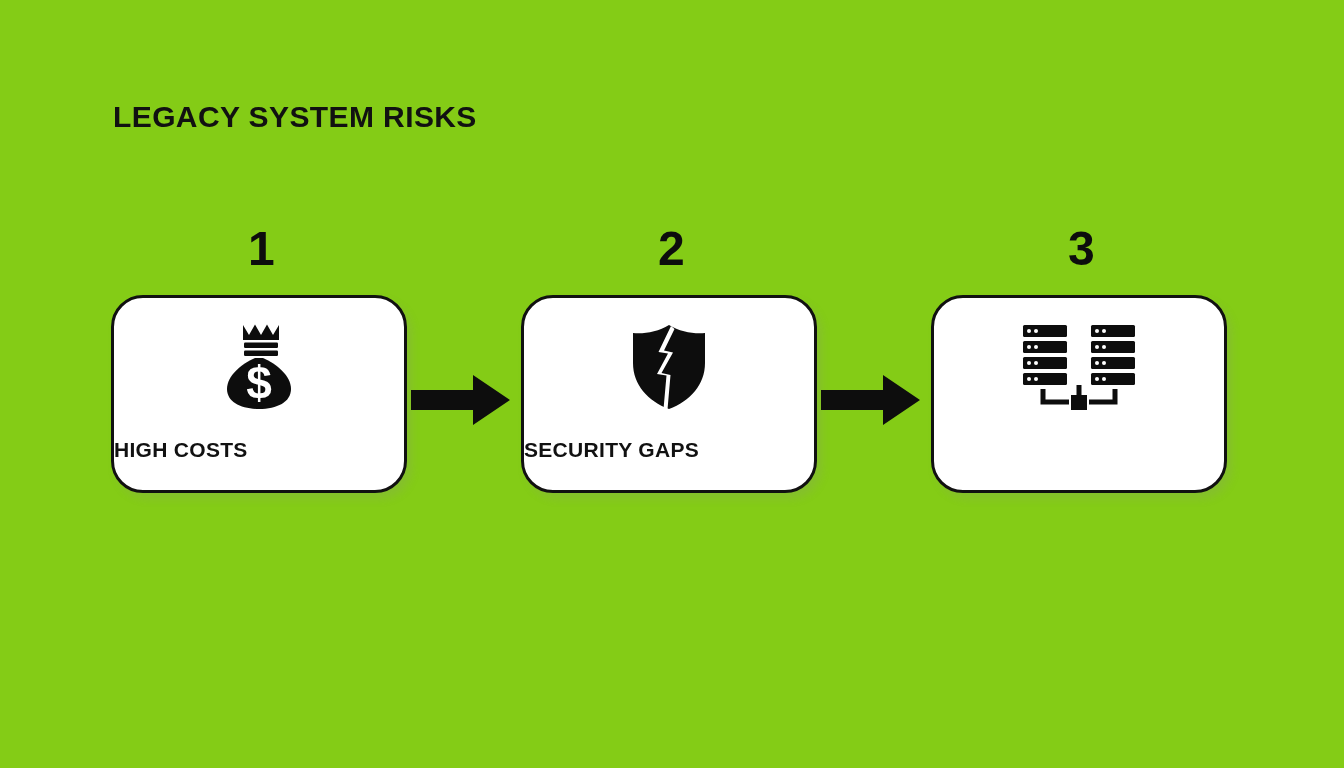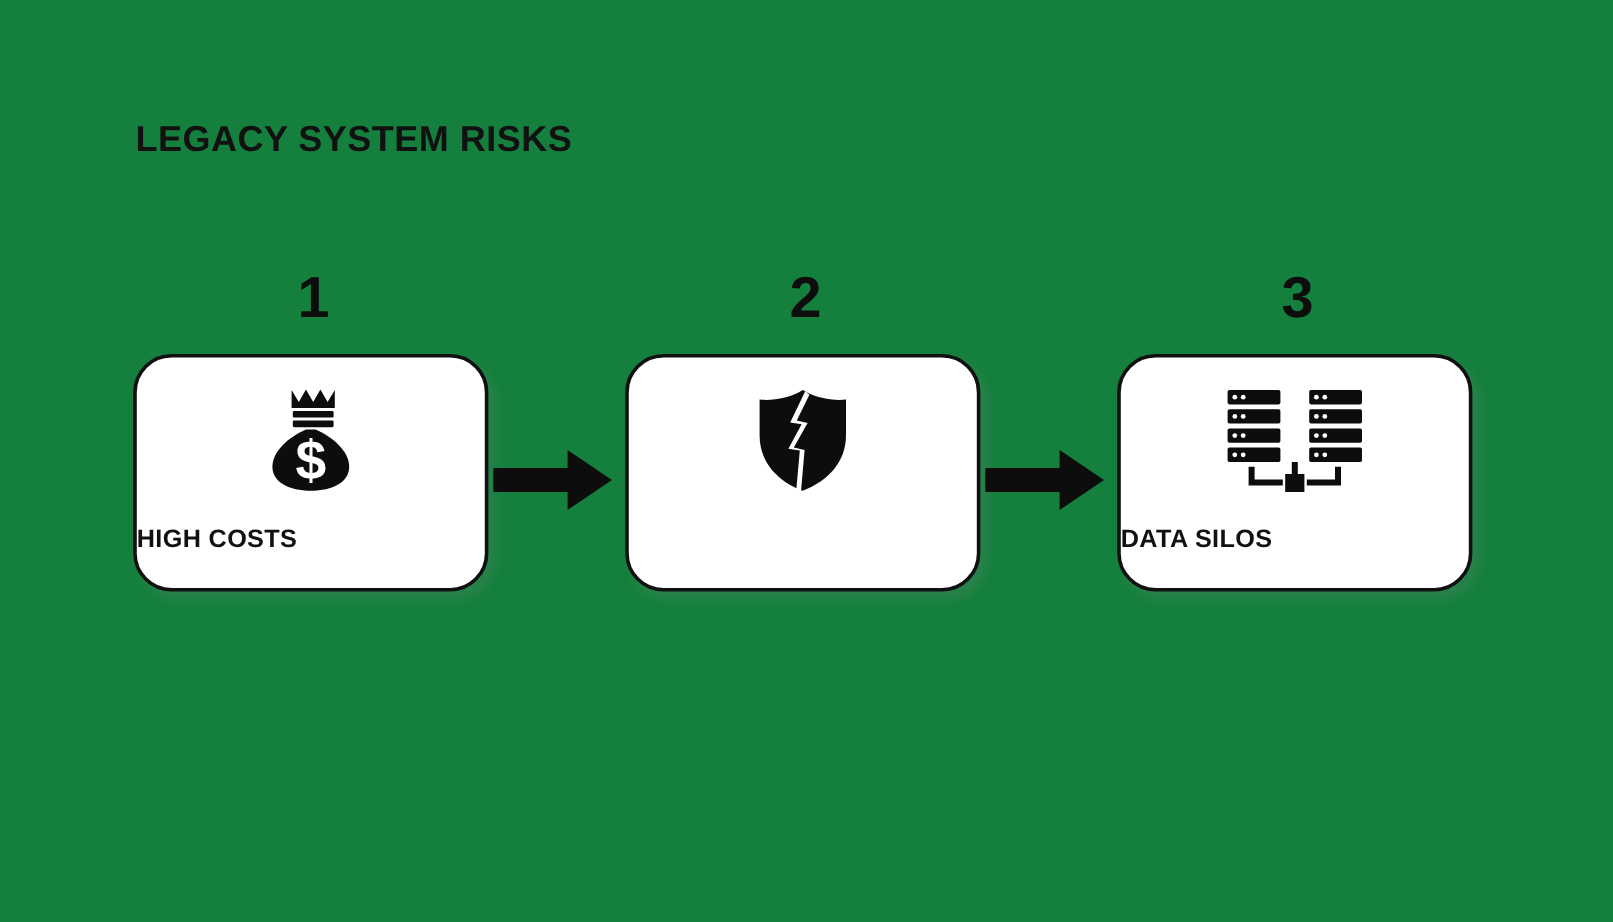--- a/index.html
+++ b/index.html
@@ -16,21 +16,21 @@
     position: relative;
     color: #111111;
   }
 
   .canvas {
     position: absolute;
     left: 0;
     top: 0;
     width: 1344px;
     height: 768px;
-    background: #15803d;
+    background: #84cc16;
   }
 
   
   .title {
     position: absolute;
     left: 113px;
     top: 100px;
     font-size: 30px;
     font-weight: 700;
     letter-spacing: 0.4px;
@@ -156,20 +156,21 @@
         <div class="card-icon">
           <svg width="78" height="88" viewBox="0 0 78 88" xmlns="http://www.w3.org/2000/svg">
 
             <path d="M39 2 C28 9 14 11 3 10 L3 40 C3 62 18 78 39 86
                      C60 78 75 62 75 40 L75 10 C64 11 50 9 39 2 Z" fill="#0d0d0d"></path>
 
             <path d="M41 3 L28.5 29 L38 30.5 L27 51 L36.5 52.5 L33.5 86
                      L37.5 86.5 L40.5 52 L31.5 50 L43 29.5 L34 27.5 L44.5 6 Z" fill="#ffffff"></path>
           </svg>
         </div>
+        <div class="card-label">SECURITY GAPS</div>
       </div>
     </div>
 
     <div class="arrow arrow-2">
       <svg width="100" height="56" viewBox="0 0 100 56" xmlns="http://www.w3.org/2000/svg">
         <path d="M0 18 L62 18 L62 3 L99 28 L62 53 L62 38 L0 38 Z" fill="#0d0d0d"></path>
       </svg>
     </div>
 
     <div class="step step-3">
@@ -214,18 +215,17 @@
               <path d="M22 66 L22 79 L48 79"></path>
 
               <path d="M94 66 L94 79 L68 79"></path>
 
               <path d="M58 62 L58 72"></path>
             </g>
 
             <rect x="50" y="72" width="16" height="15" fill="#0d0d0d"></rect>
           </svg>
         </div>
-        <div class="card-label">DATA SILOS</div>
       </div>
     </div>
 
   </div>
 </div>
 
 </body></html>

